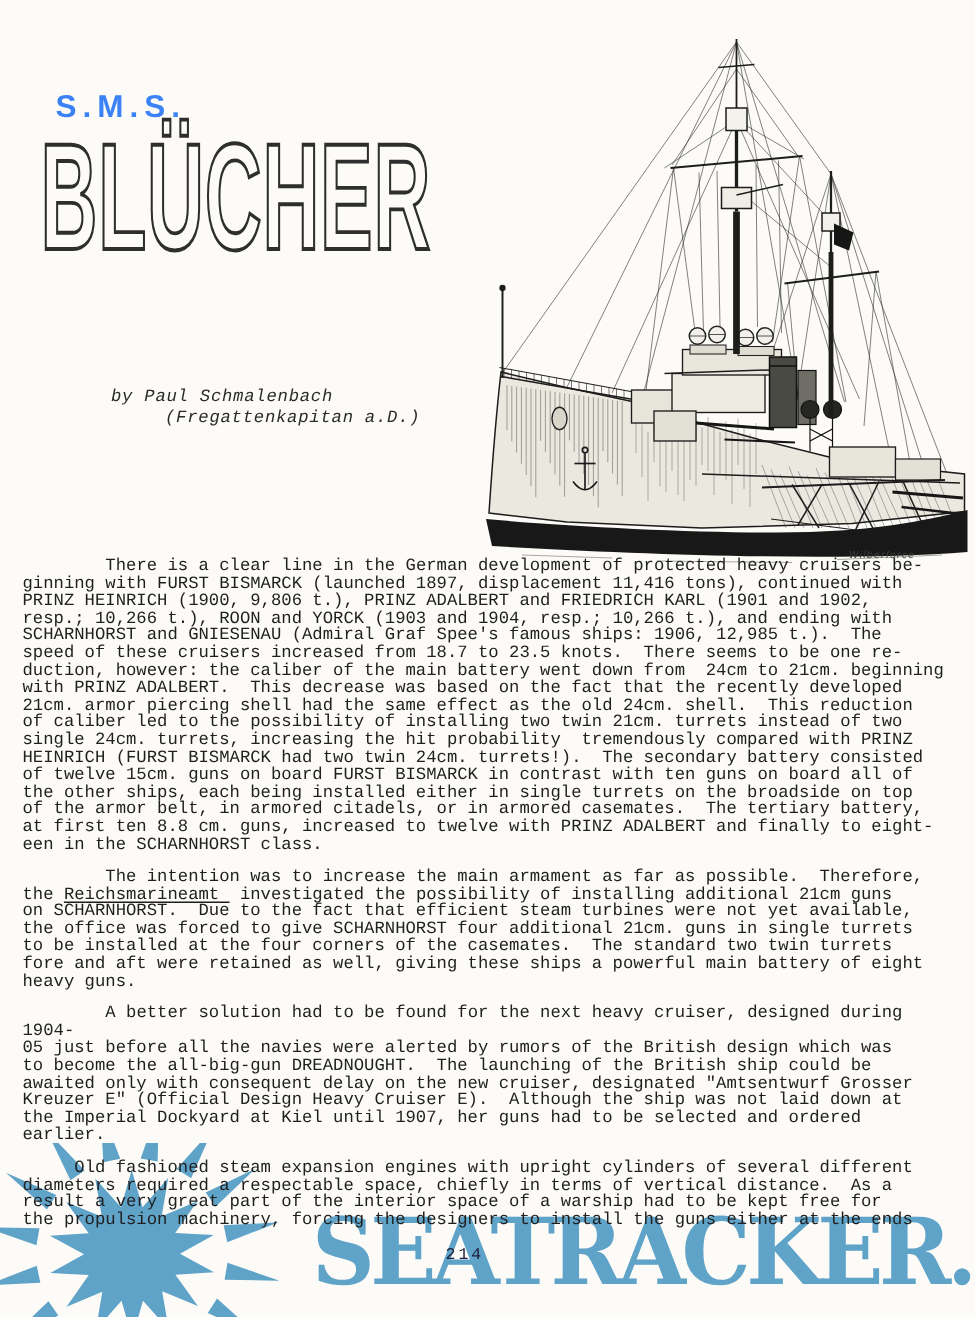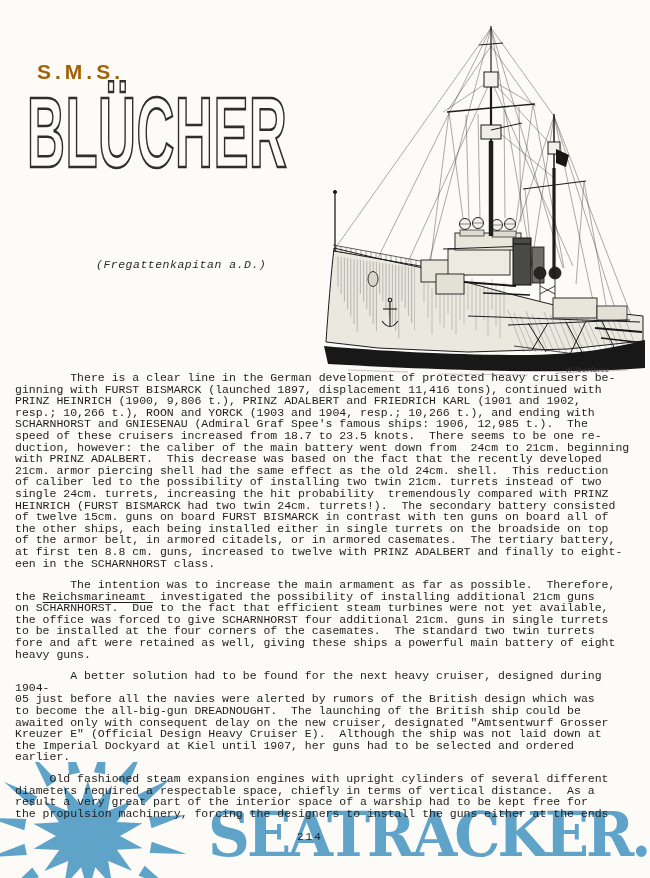--- a/index.html
+++ b/index.html
@@ -5,36 +5,36 @@
   html,body { margin:0; padding:0; background:#e8e8e8; }
   .page {
     position:relative; width:650px; height:878px; margin:0 auto;
     background:#fcfbf7; overflow:hidden;
     font-family:"Liberation Mono", monospace; color:#242424;
   }
   
   .title-sms {
     position:absolute; left:37px; top:60px;
     font-family:"Liberation Sans", sans-serif; font-weight:bold;
-    font-size:21px; letter-spacing:4px; color:#a16207;
+    font-size:21px; letter-spacing:4px; color:#3b82f6;
   }
   .title-main {
     position:absolute; left:27px; top:82px;
     font-family:"Liberation Sans", sans-serif; font-weight:bold;
     font-size:101px; line-height:1; white-space:nowrap;
     color:transparent; -webkit-text-stroke:2.6px #2e2e2e;
     transform:scaleX(0.52); transform-origin:left top; letter-spacing:1px;
   }
   
   .author {
     position:absolute; left:74px; top:258px;
     font-style:italic; font-size:11.5px; line-height:13.5px;
     color:#2a2a2a; letter-spacing:0.5px;
   }
-  .author .l2 { margin-left:22px; }
+  .author .l2 { margin-left:36px; }
   
   .ship { position:absolute; left:318px; top:16px; width:332px; height:366px; z-index:2; }
   
   .body-text { position:absolute; left:15px; top:372px; width:626px; z-index:2; }
   pre.para {
     margin:0 0 10px 0;
     font-family:"Liberation Mono", monospace;
     font-size:11.5px; line-height:11.6px;
     white-space:pre-wrap; color:#1f1f1f;
   }
@@ -81,20 +81,21 @@
           <polygon points="167.1,54.9 203.7,52.9 169.5,66.2" fill="#5fa3c9"></polygon>
         </g>
     </svg>
     <div class="wm-text" style="color: rgb(95, 163, 201);">SEATRACKER.RU</div>
   </div>
 
   <div class="title-sms">S.M.S.</div>
   <div class="title-main">BLÜCHER</div>
 
   <div class="author">
+    <div class="l1">by Paul Schmalenbach</div>
     <div class="l2">(Fregattenkapitan a.D.)</div>
   </div>
 
   <svg class="ship" viewBox="0 0 332 366">
 
     <g id="rigging" stroke="#2e2e2c" stroke-width="0.4" fill="none">
         <line x1="173" y1="12" x2="16" y2="234"></line>
         <line x1="173" y1="12" x2="60" y2="242"></line>
         <line x1="173" y1="12" x2="110" y2="250"></line>
         <line x1="173" y1="12" x2="215" y2="255"></line>

